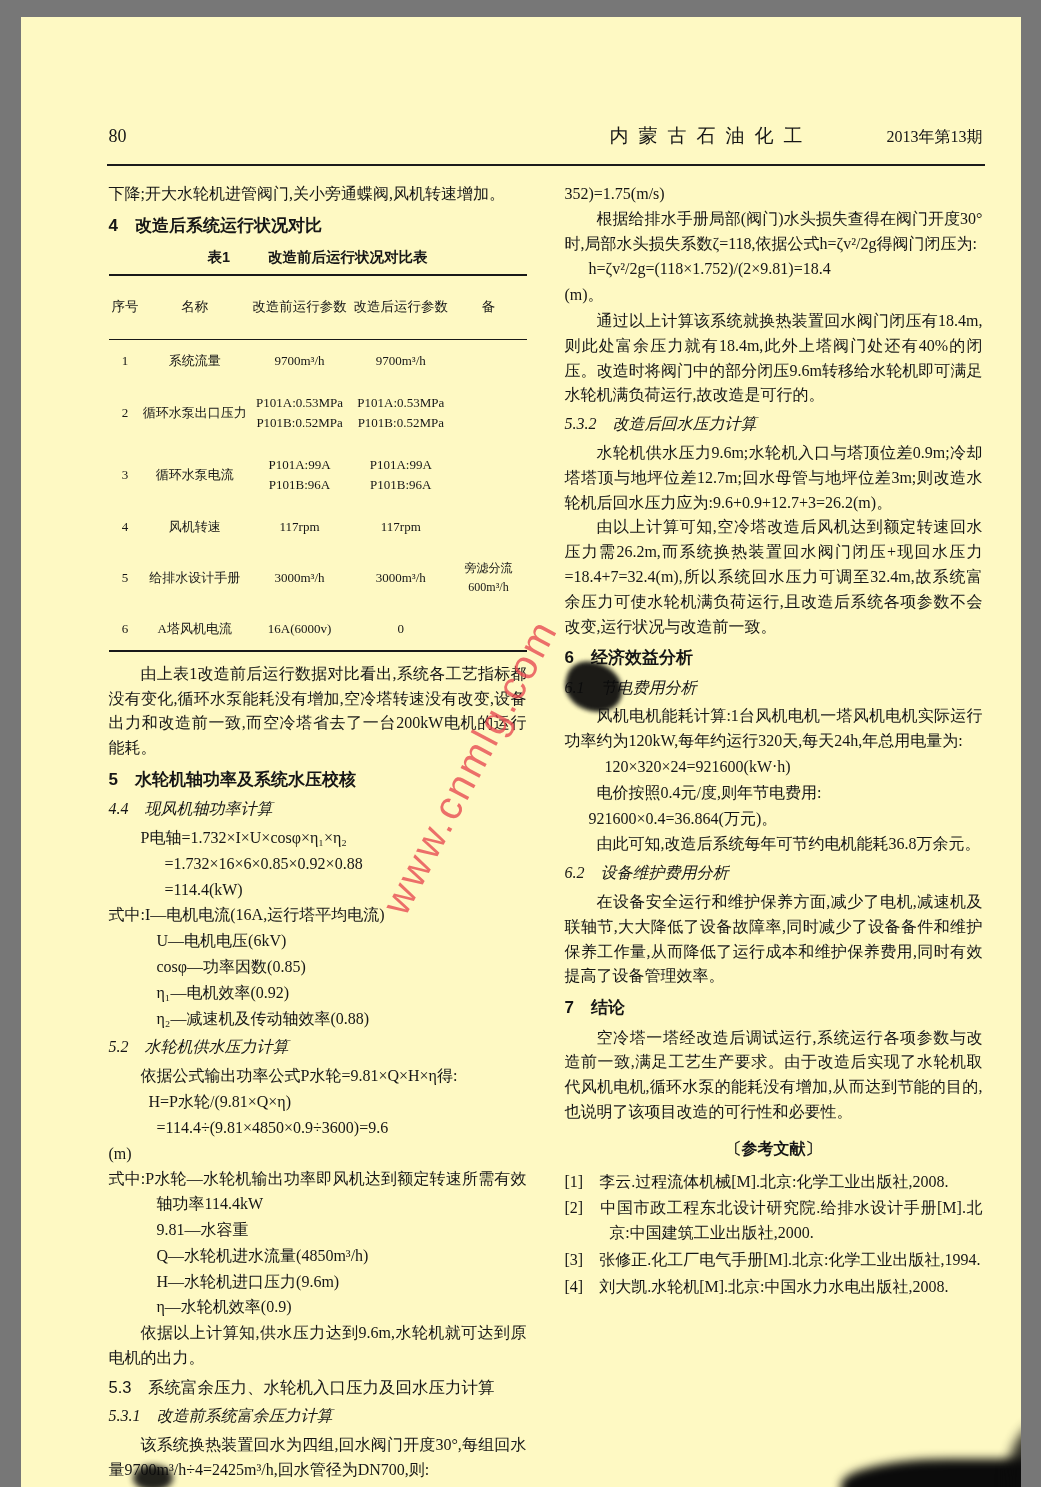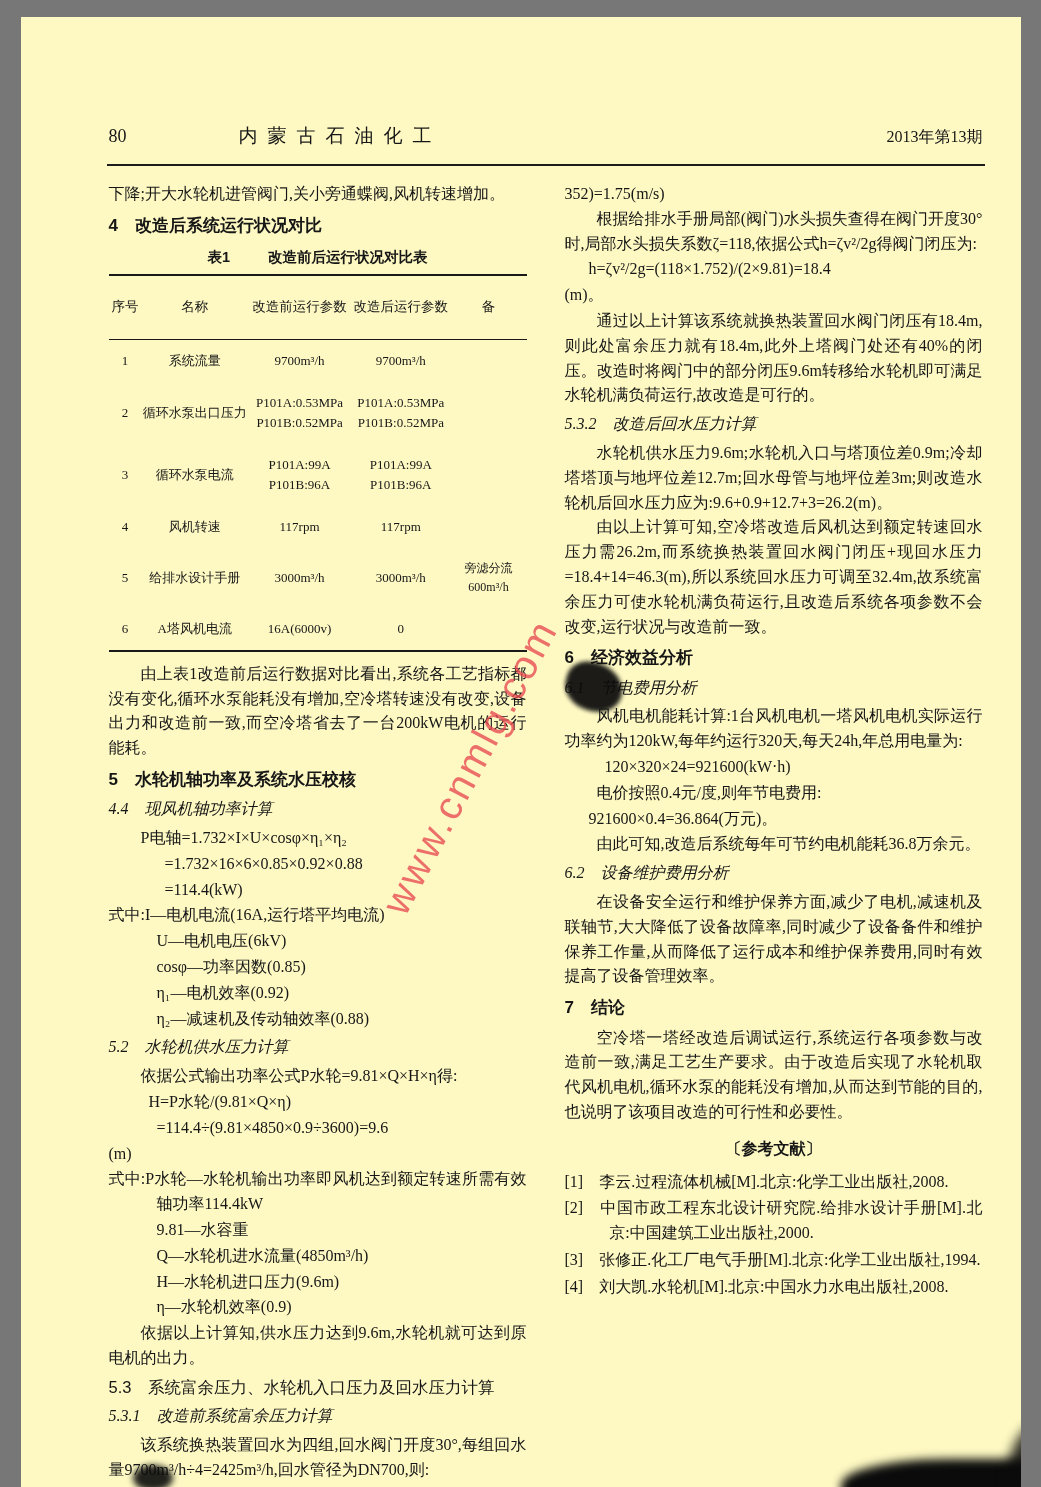--- a/index.html
+++ b/index.html
@@ -2,21 +2,21 @@
 <html><head>
 <meta charset="utf-8">
 <style>
   *{box-sizing:border-box}
   html,body{margin:0;padding:0}
   body{font-family:"Liberation Serif","DejaVu Serif",serif;background:#777}
   .page{position:relative;width:1000px;height:1487px;margin:17px auto;background:#fef9c3;color:#161616;overflow:hidden}
   
   .pg-header{position:absolute;top:106px;left:88px;width:874px;display:flex;align-items:baseline;font-size:17px}
   .pg-header .num{width:130px;font-size:18px}
-  .pg-header .jt{flex:1;text-align:left;font-size:19px;letter-spacing:10px}
+  .pg-header .jt{flex:1;text-align:right;font-size:19px;letter-spacing:10px}
   .pg-header .iss{width:170px;text-align:right;font-size:16px}
   .rule{position:absolute;top:147px;left:86px;width:878px;border-top:2px solid #1c1c1c}
   
   .cols{position:absolute;top:165px;left:88px;width:874px;display:flex;gap:38px;font-size:16px;line-height:1.55}
   .col{flex:1;min-width:0}
   p{margin:0;text-indent:2em;text-align:justify}
   p.noind{text-indent:0}
   h2{font-size:17px;font-weight:bold;margin:6px 0 4px;font-family:"Liberation Sans","DejaVu Sans",sans-serif}
   h3{font-size:16px;font-weight:normal;font-style:italic;margin:4px 0}
   h3.bold{font-style:normal;font-weight:normal;font-family:"Liberation Sans","DejaVu Sans",sans-serif;font-size:16.5px}
@@ -163,21 +163,21 @@
     </section>
 
     <section class="col">
       <p class="noind">352)=1.75(m/s)</p>
       <p>根据给排水手册局部(阀门)水头损失查得在阀门开度30°时,局部水头损失系数ζ=118,依据公式h=ζv²/2g得阀门闭压为:</p>
       <div class="formula ml15">h=ζv²/2g=(118×1.752)/(2×9.81)=18.4</div>
       <div class="formula">(m)。</div>
       <p>通过以上计算该系统就换热装置回水阀门闭压有18.4m,则此处富余压力就有18.4m,此外上塔阀门处还有40%的闭压。改造时将阀门中的部分闭压9.6m转移给水轮机即可满足水轮机满负荷运行,故改造是可行的。</p>
       <h3>5.3.2　改造后回水压力计算</h3>
       <p>水轮机供水压力9.6m;水轮机入口与塔顶位差0.9m;冷却塔塔顶与地坪位差12.7m;回水母管与地坪位差3m;则改造水轮机后回水压力应为:9.6+0.9+12.7+3=26.2(m)。</p>
-      <p>由以上计算可知,空冷塔改造后风机达到额定转速回水压力需26.2m,而系统换热装置回水阀门闭压+现回水压力=18.4+14=46.3(m),所以系统回水压力可调至32.4m,故系统富余压力可使水轮机满负荷运行,且改造后系统各项参数不会改变,运行状况与改造前一致。</p>
+      <p>由以上计算可知,空冷塔改造后风机达到额定转速回水压力需26.2m,而系统换热装置回水阀门闭压+现回水压力=18.4+7=32.4(m),所以系统回水压力可调至32.4m,故系统富余压力可使水轮机满负荷运行,且改造后系统各项参数不会改变,运行状况与改造前一致。</p>
       <h2>6　经济效益分析</h2>
       <h3>6.1　节电费用分析</h3>
       <p>风机电机能耗计算:1台风机电机一塔风机电机实际运行功率约为120kW,每年约运行320天,每天24h,年总用电量为:</p>
       <div class="formula ml25">120×320×24=921600(kW·h)</div>
       <p>电价按照0.4元/度,则年节电费用:</p>
       <div class="formula ml15">921600×0.4=36.864(万元)。</div>
       <p>由此可知,改造后系统每年可节约电机能耗36.8万余元。</p>
       <h3>6.2　设备维护费用分析</h3>
       <p>在设备安全运行和维护保养方面,减少了电机,减速机及联轴节,大大降低了设备故障率,同时减少了设备备件和维护保养工作量,从而降低了运行成本和维护保养费用,同时有效提高了设备管理效率。</p>
       <h2>7　结论</h2>

